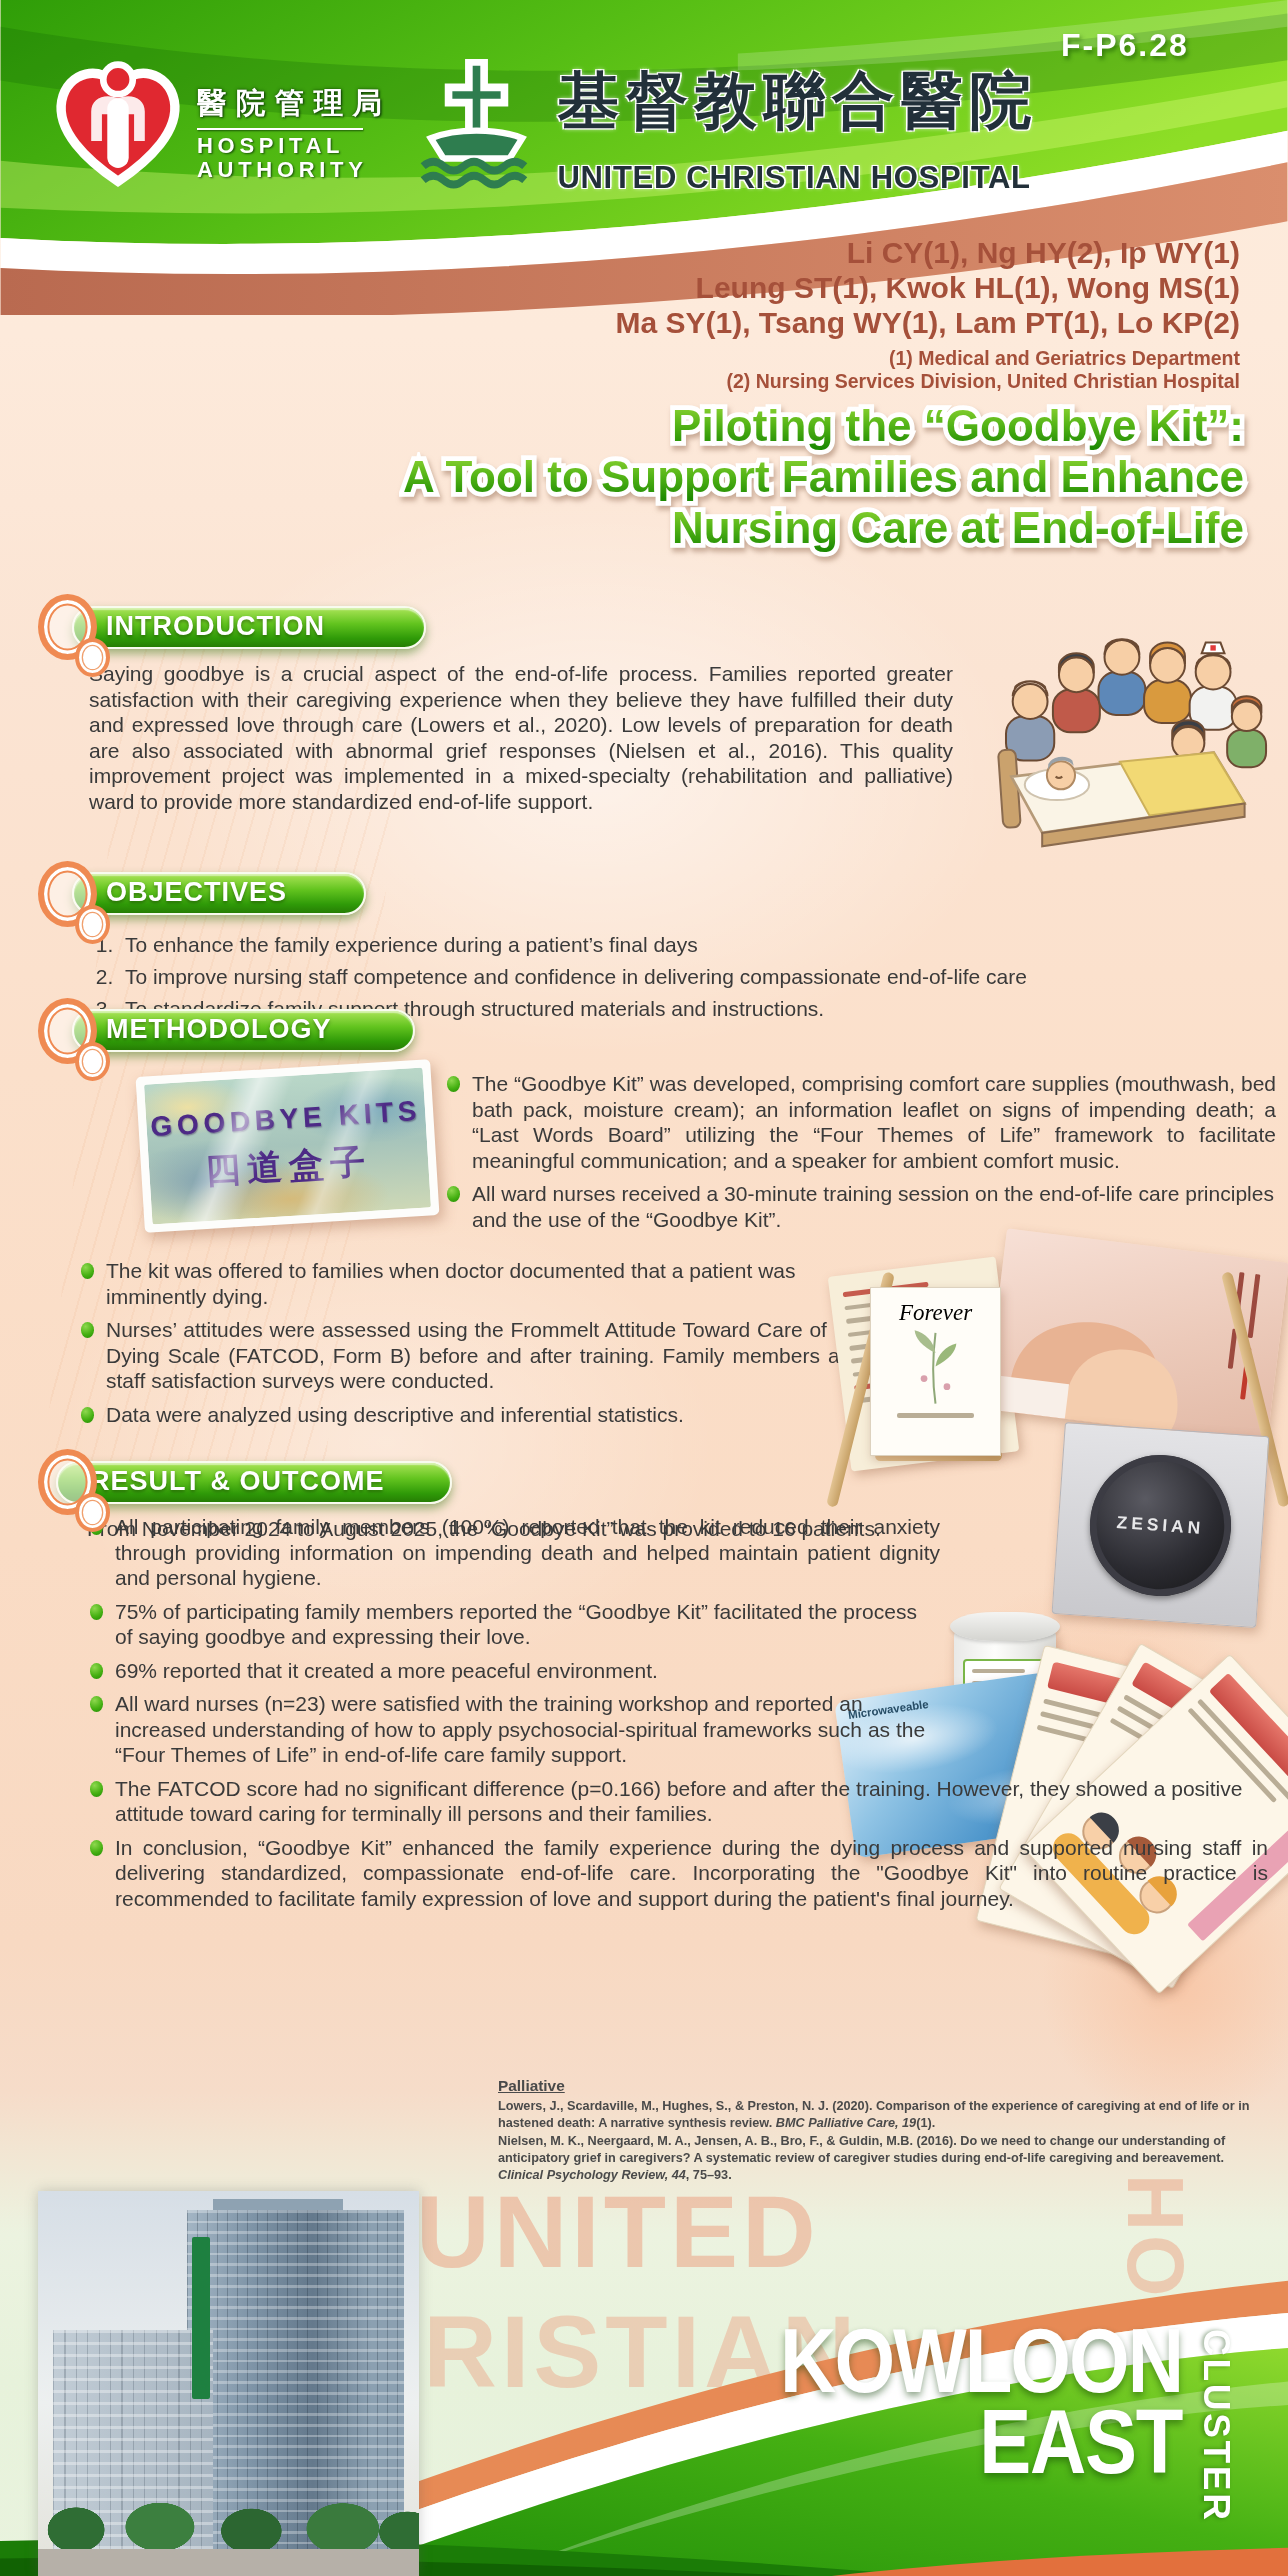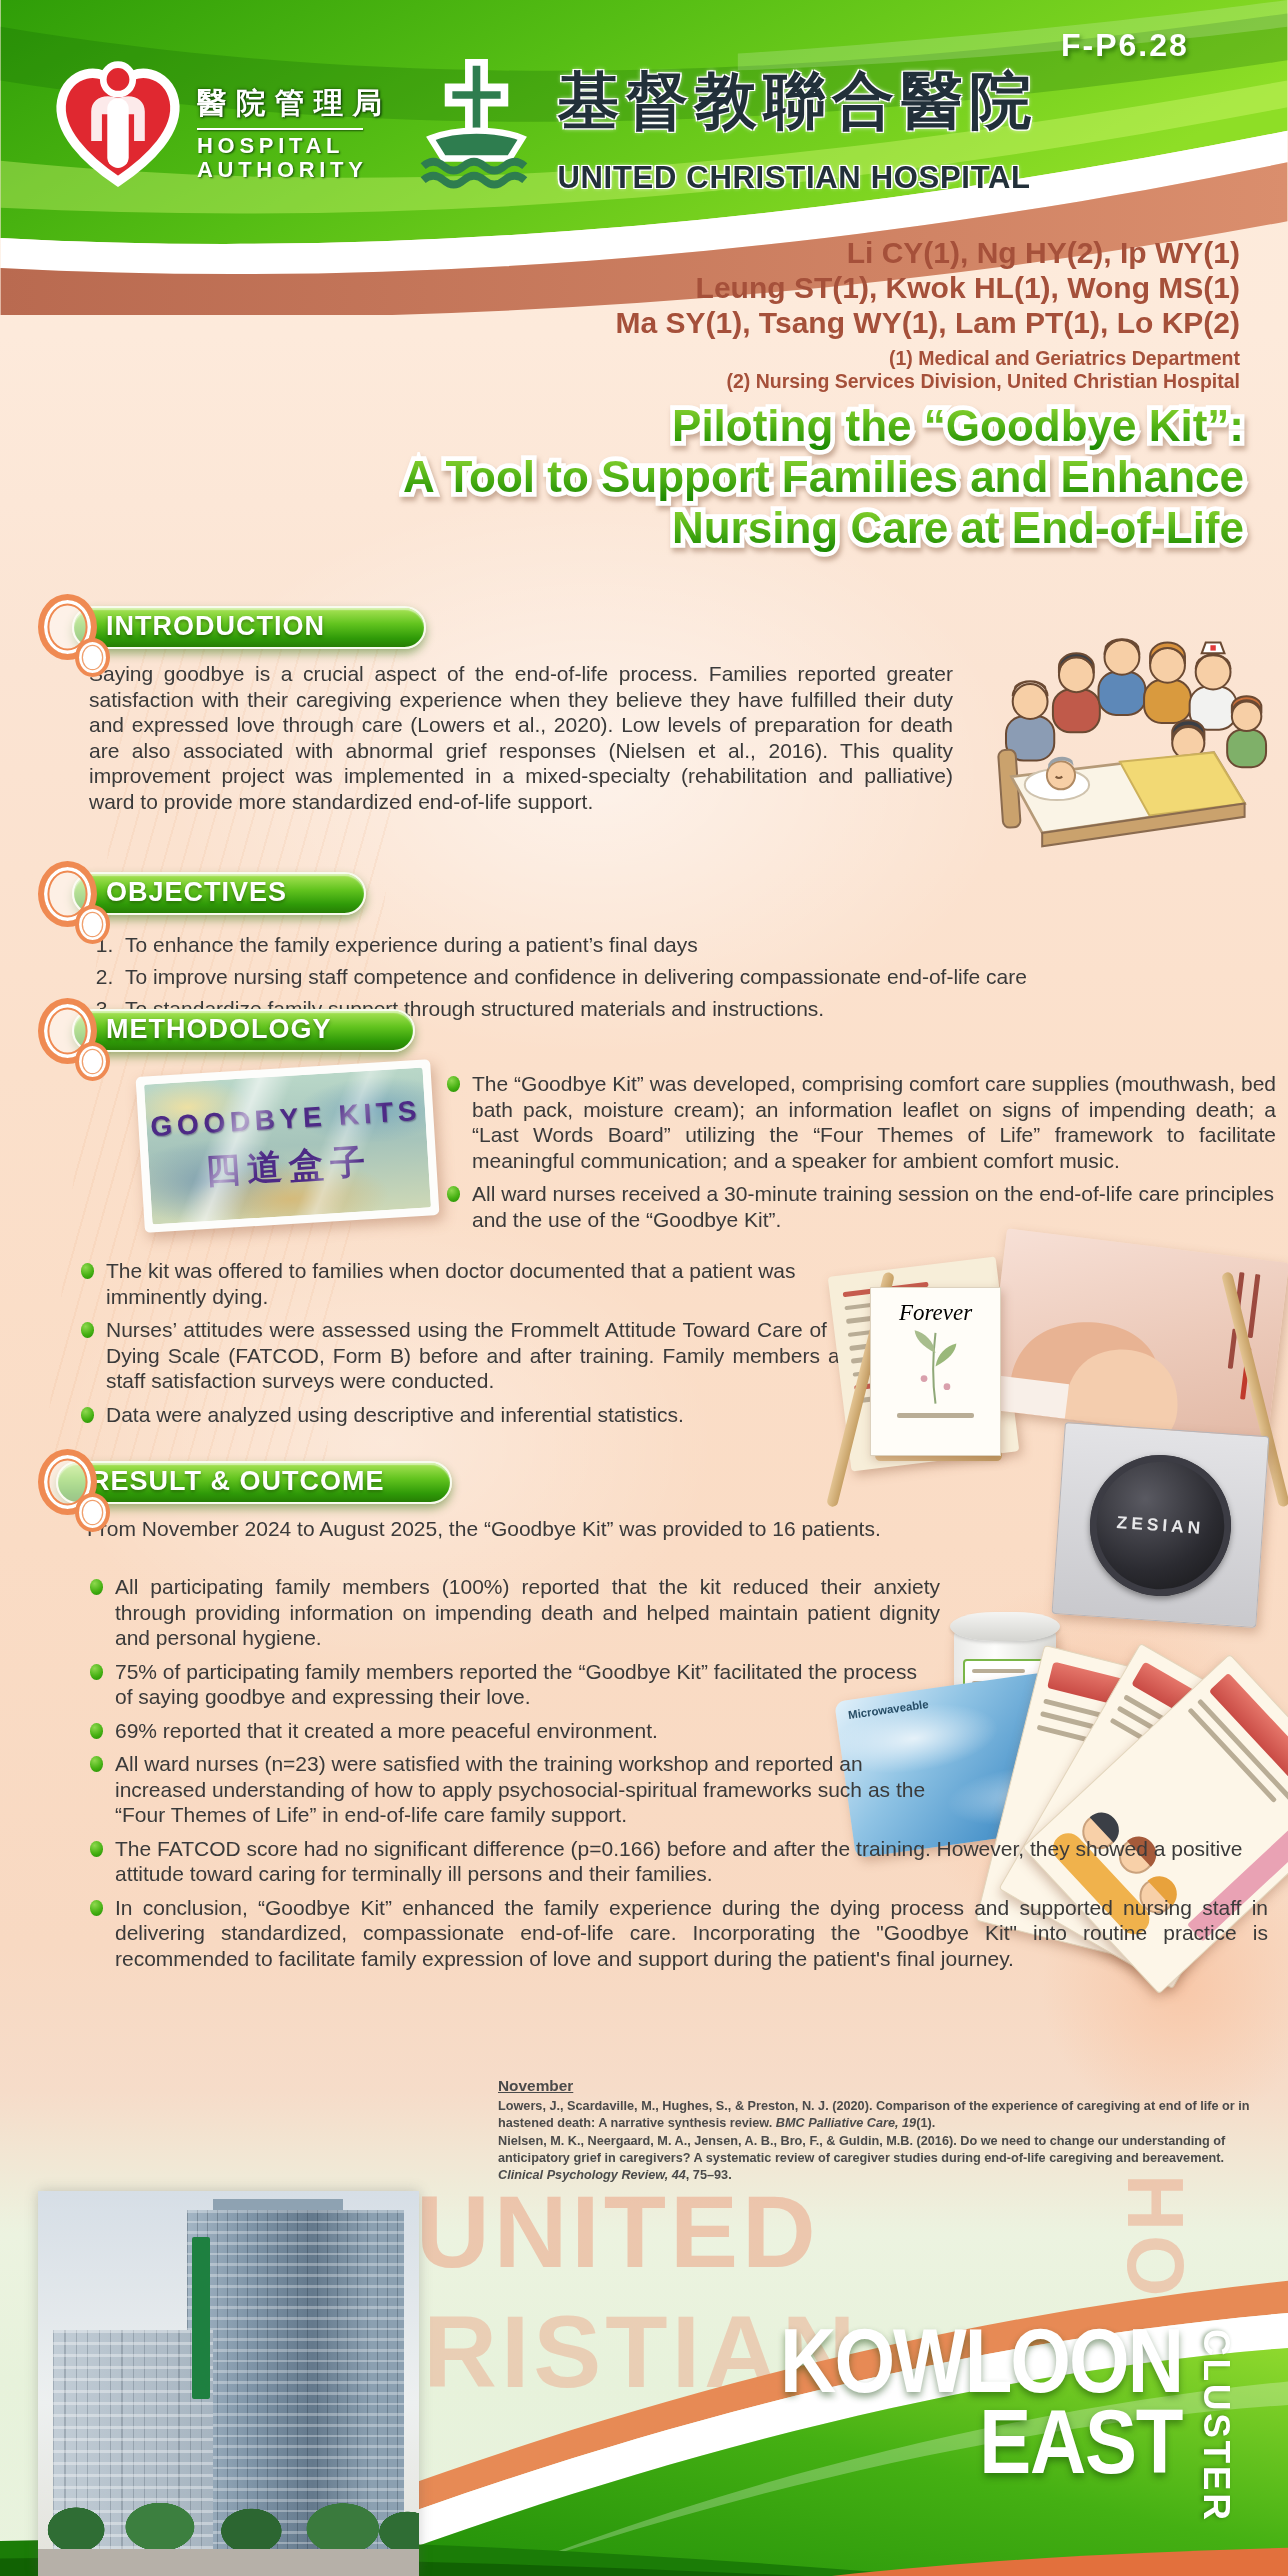--- a/index.html
+++ b/index.html
@@ -416,31 +416,31 @@
   </div>
 
   <div class="ornament" style="left:38px;top:1449px;">
     <div class="ring big"></div>
       <div class="ring small"></div>
   </div>
   <div class="banner" style="left:56px;top:1461px;width:396px;">
     <span>RESULT &amp; OUTCOME</span>
   </div>
   <div class="txt abs" style="left:87px;top:1516px;width:859px;z-index:2;">From November 2024 to August 2025, the “Goodbye Kit” was provided to 16 patients.</div>
-  <ul class="blt abs" style="left:87px;top:1574px;width:1182px;z-index:2;">
+  <ul class="blt abs" style="left:87px;top:1514px;width:1182px;z-index:2;">
     <li class="wA justify">All participating family members (100%) reported that the kit reduced their anxiety through providing information on impending death and helped maintain patient dignity and personal hygiene.</li>
     <li class="wA">75% of participating family members reported the “Goodbye Kit” facilitated the process of saying goodbye and expressing their love.</li>
     <li class="wA">69% reported that it created a more peaceful environment.</li>
     <li class="wB">All ward nurses (n=23) were satisfied with the training workshop and reported an increased understanding of how to apply psychosocial-spiritual frameworks such as the “Four Themes of Life” in end-of-life care family support.</li>
     <li class="wC">The FATCOD score had no significant difference (p=0.166) before and after the training. However, they showed a positive attitude toward caring for terminally ill persons and their families.</li>
     <li class="wD justify">In conclusion, “Goodbye Kit” enhanced the family experience during the dying process and supported nursing staff in delivering standardized, compassionate end-of-life care. Incorporating the "Goodbye Kit" into routine practice is recommended to facilitate family expression of love and support during the patient's final journey.</li>
   </ul>
 
   <div id="reference">
-    <div id="ref-head">November</div>
+    <div id="ref-head">Palliative</div>
     <div class="ref-line">
       <span>Lowers, J., Scardaville, M., Hughes, S., &amp; Preston, N. J. (2020). Comparison of the experience of caregiving at end of life or in hastened death: A narrative synthesis review. </span><span class="it">BMC Palliative Care, 19</span><span>(1).</span>
     </div>
     <div class="ref-line">
       <span>Nielsen, M. K., Neergaard, M. A., Jensen, A. B., Bro, F., &amp; Guldin, M.B. (2016). Do we need to change our understanding of anticipatory grief in caregivers? A systematic review of caregiver studies during end-of-life caregiving and bereavement. </span><span class="it">Clinical Psychology Review, 44</span><span>, 75–93.</span>
     </div>
   </div>
 
   <div class="watermark" id="wm1">UNITED</div>
   <div class="watermark" id="wm2">CHRISTIAN</div>

